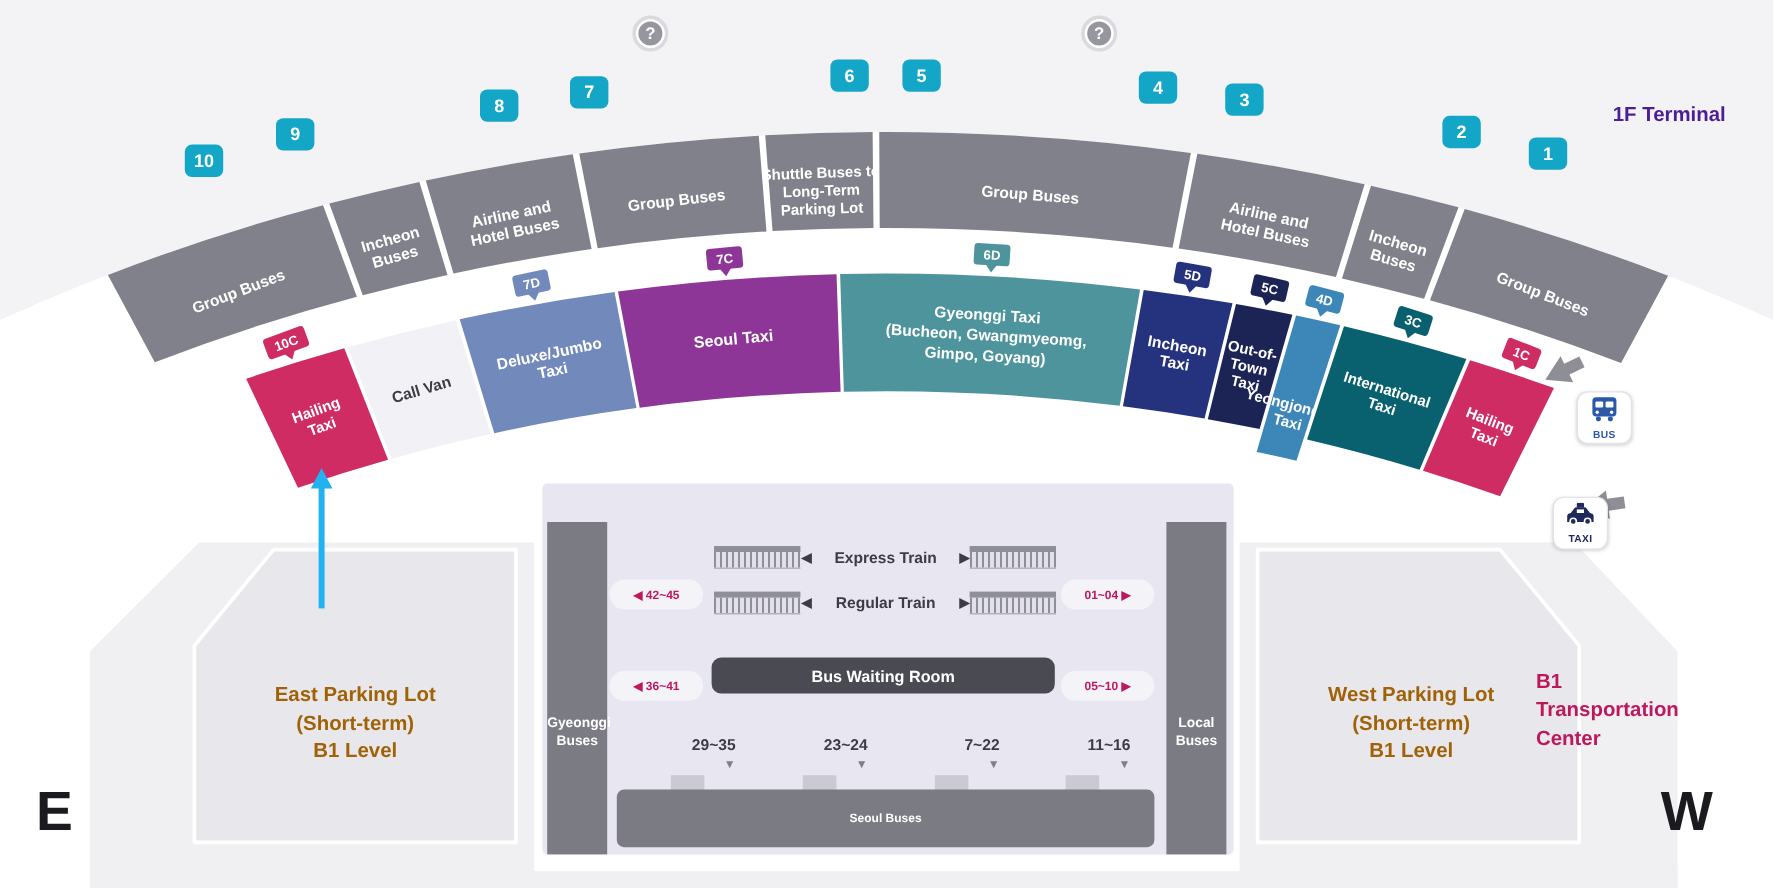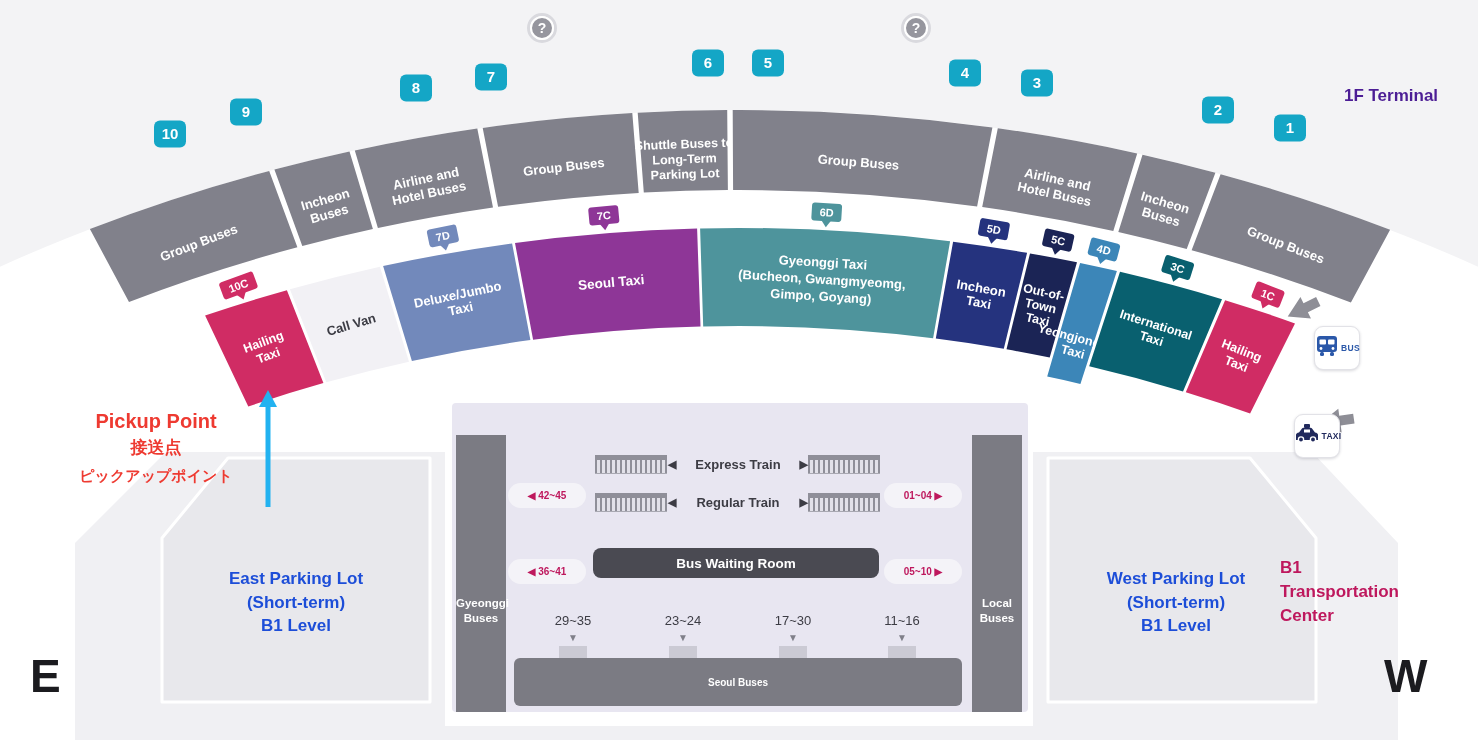--- a/index.html
+++ b/index.html
@@ -8,42 +8,42 @@
   #stage{position:relative;width:1478px;height:740px;background:#ffffff;overflow:hidden}
   #arc-svg{position:absolute;left:0;top:0}
   #arc-svg text{font-family:"Liberation Sans",sans-serif}
   .terminal-lbl{position:absolute;left:1316px;top:86px;width:150px;text-align:center;color:#4c1d95;font-weight:bold;font-size:17px}
   .b1-lbl{position:absolute;left:1280px;top:556px;color:#be185d;font-weight:bold;font-size:17px;line-height:24px}
   .big-letter{position:absolute;font-size:46px;font-weight:bold;color:#1b1b1f;line-height:50px}
   .pickup{position:absolute;left:36px;top:410px;width:240px;text-align:center;color:#ee3a31;font-weight:bold}
   .pickup .l1{font-size:20px}
   .pickup .l2{font-size:17px;margin-top:3px}
   .pickup .l3{font-size:15px;margin-top:8px}
-  .park-label{position:absolute;width:220px;text-align:center;color:#1d4ed8;font-weight:bold;font-size:17px;line-height:23.5px}
+  .park-label{position:absolute;width:220px;text-align:center;color:#a16207;font-weight:bold;font-size:17px;line-height:23.5px}
   
   .panel{position:absolute;left:452px;top:403px;width:576px;height:309px;background:#e8e6f1;border-radius:4px}
   .vcol{position:absolute;top:32px;width:50px;height:277px;background:#7b7b83}
   .vcol-label{position:absolute;width:50px;top:193px;text-align:center;color:#fff;font-weight:bold;font-size:11.5px;line-height:15px}
   .platform{position:absolute;width:72px;height:19px;border-top:5px solid #8f8f99;border-bottom:1px solid #a9a9b2;
             background:repeating-linear-gradient(90deg,#8f8f99 0 2px,#e2e1e9 2px 5px)}
   .train-row{position:absolute;width:140px;height:19px;display:flex;align-items:center;justify-content:space-between;
              color:#3c3c44;font-weight:bold;font-size:13px;white-space:nowrap}
   .tri{font-size:11px;color:#3c3c44}
   .side-badge{position:absolute;width:78px;height:25px;background:#f4f3f8;border-radius:12.5px;display:flex;align-items:center;justify-content:center;
               font-weight:bold;font-size:10px;color:#be185d;white-space:nowrap}
   .bwr{position:absolute;left:141px;top:145px;width:286px;height:30px;background:#4a4a52;border-radius:8px;
        color:#fff;font-weight:bold;font-size:13.5px;display:flex;align-items:center;justify-content:center}
-  .gate{position:absolute;top:210px;width:80px;text-align:center;color:#3c3c44;font-weight:normal;font-size:13px;line-height:16px}
+  .gate{position:absolute;top:210px;width:80px;text-align:right;color:#3c3c44;font-weight:bold;font-size:13px;line-height:16px}
   .gate .down{color:#7f7f89;font-size:10px;margin-top:1px}
   .tab{position:absolute;top:243px;width:28px;height:13px;background:#cbcad4}
   .seoul{position:absolute;left:62px;top:255px;width:448px;height:48px;background:#7b7b83;border-radius:6px;
          color:#fff;font-weight:bold;font-size:10px;display:flex;align-items:center;justify-content:center}
   
   .icon-card{position:absolute;width:46px;height:44px;background:#fff;border:1px solid #e2e2e7;border-radius:9px;
-             box-shadow:0 1px 3px rgba(40,40,60,.18);display:flex;flex-direction:row;align-items:center;justify-content:center;gap:1px}
+             box-shadow:0 1px 3px rgba(40,40,60,.18);display:flex;flex-direction:column;align-items:center;justify-content:center;gap:1px}
   .icon-card .cap{font-size:8.5px;font-weight:bold;letter-spacing:.3px;line-height:9px}
   .cap-bus{color:#2b58a9}
   .cap-taxi{color:#20295c}
 </style>
 </head>
 <body>
 
 <div id="stage">
 
   <svg id="arc-svg" width="1478" height="740" viewBox="0 0 1478 740">
@@ -244,25 +244,20 @@
 
   <div class="b1-lbl">
     <div>B1</div>
     <div>Transportation</div>
     <div>Center</div>
   </div>
 
   <div class="big-letter" style="left:30px;top:651px">E</div>
   <div class="big-letter" style="left:1384px;top:651px">W</div>
 
-  <div class="pickup">
-    <div class="l1">Pickup Point</div>
-    <div class="l2">接送点</div>
-    <div class="l3">ピックアップポイント</div>
-  </div>
 
   <div class="park-label" style="left:186px;top:567px">
     <div>East Parking Lot</div>
     <div>(Short-term)</div>
     <div>B1 Level</div>
   </div>
   <div class="park-label" style="left:1066px;top:567px">
     <div>West Parking Lot</div>
     <div>(Short-term)</div>
     <div>B1 Level</div>
@@ -305,21 +300,21 @@
 
     <div class="gate" style="left:81px">
       <div>29~35</div>
       <div class="down">▼</div>
     </div>
     <div class="gate" style="left:191px">
       <div>23~24</div>
       <div class="down">▼</div>
     </div>
     <div class="gate" style="left:301px">
-      <div>17~30</div>
+      <div>7~22</div>
       <div class="down">▼</div>
     </div>
     <div class="gate" style="left:410px">
       <div>11~16</div>
       <div class="down">▼</div>
     </div>
 
     <div class="tab" style="left:107px"></div>
     <div class="tab" style="left:217px"></div>
     <div class="tab" style="left:327px"></div>

